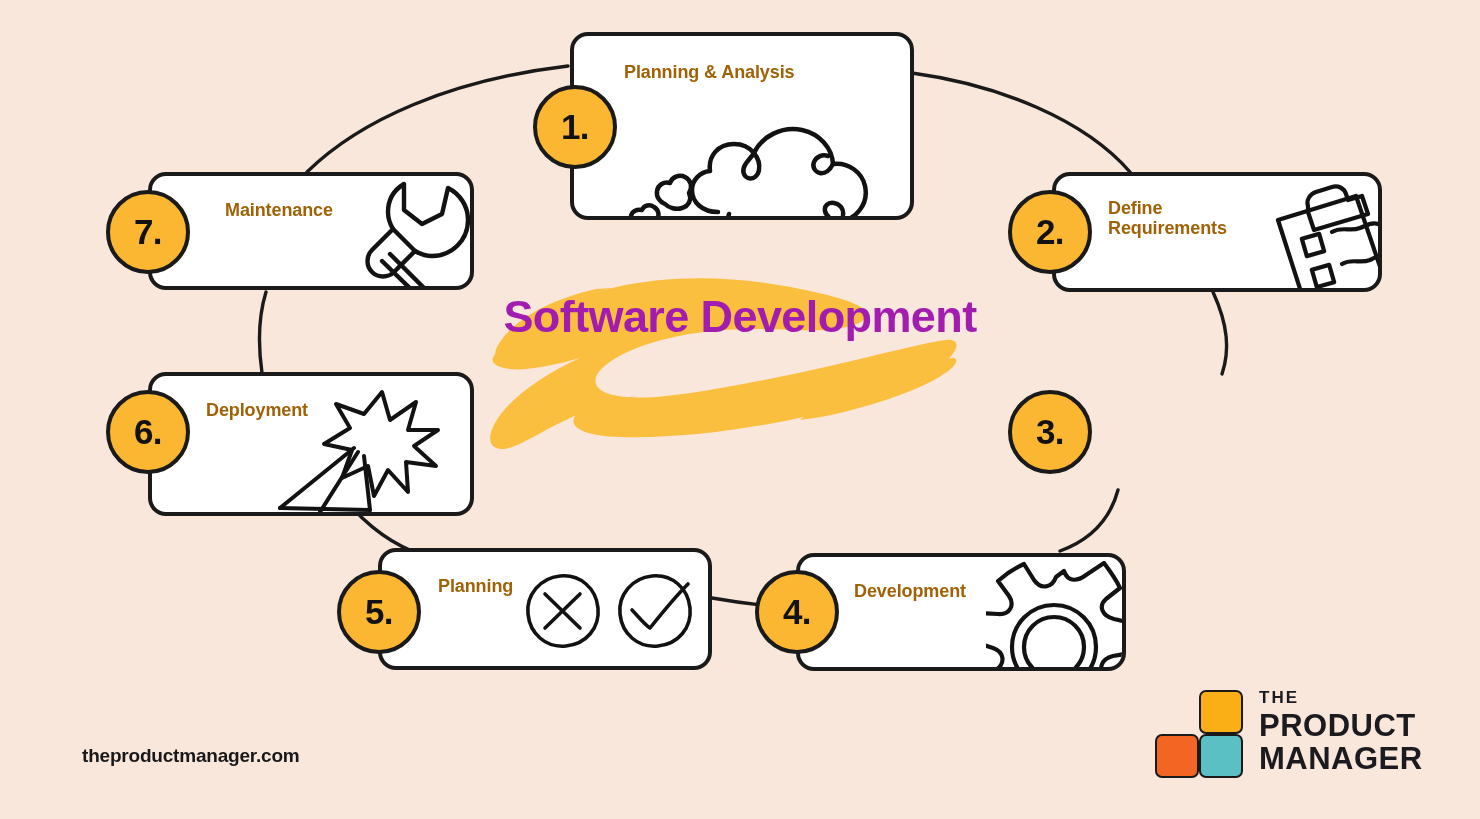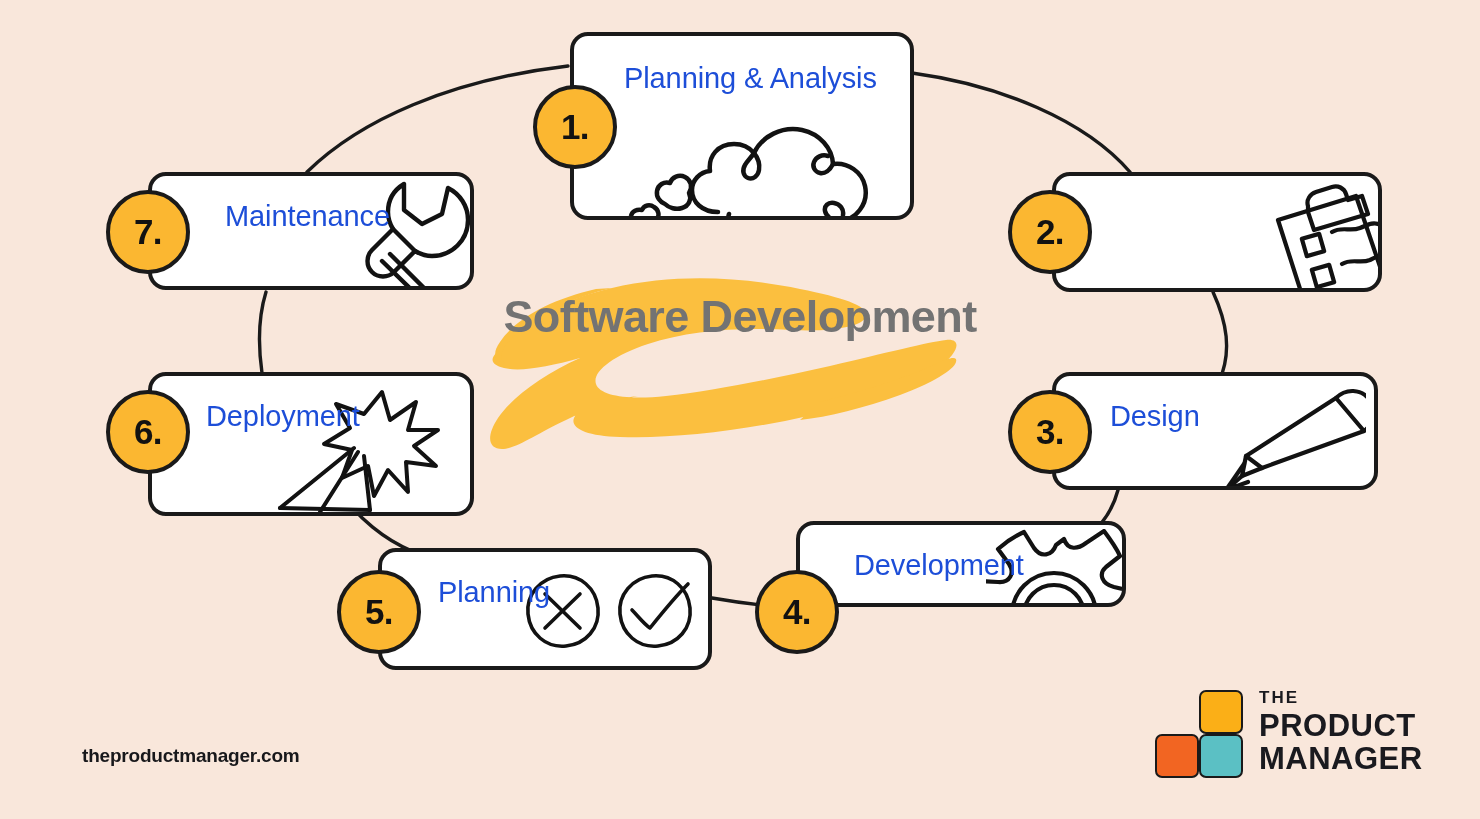--- a/index.html
+++ b/index.html
@@ -35,23 +35,23 @@
   
   .card {
     position: absolute;
     background: #FFFFFF;
     border: 4px solid #1A1A1A;
     border-radius: 18px;
     box-sizing: border-box;
   }
   .card-label {
     position: absolute;
-    color: #1d4ed8;
-    font-size: 29px;
-    font-weight: 400;
+    color: #a16207;
+    font-size: 18px;
+    font-weight: 700;
     line-height: 1.12;
     letter-spacing: -0.1px;
     white-space: pre-line;
   }
   .badge {
     position: absolute;
     width: 84px;
     height: 84px;
     border-radius: 50%;
     background: #FBB731;
@@ -79,21 +79,21 @@
 
   
   #title-block {
     position: absolute;
     left: 470px;
     top: 292px;
     width: 540px;
     text-align: center;
   }
   .title-line {
-    color: #737373;
+    color: #a21caf;
     font-size: 45px;
     font-weight: 700;
     line-height: 1.12;
     letter-spacing: -0.6px;
   }
 
   
   #site-url {
     position: absolute;
     left: 82px;
@@ -213,41 +213,28 @@
                      L106,12 L112,30 L58,46 L52,28 Z"></path>
             <rect x="48" y="52" width="18" height="18" transform="rotate(-16 57 61)"></rect>
             <rect x="58" y="83" width="18" height="18" transform="rotate(-16 67 92)"></rect>
             <rect x="68" y="114" width="18" height="16" transform="rotate(-16 77 122)"></rect>
             <path d="M76,48 C86,42 94,48 104,44 C112,41 116,38 122,40"></path>
             <path d="M86,80 C96,74 104,80 114,76 C120,73 124,71 130,73"></path>
             <path d="M96,112 C106,106 114,112 124,108"></path>
           </g>
         </svg>
       </div>
+      <div class="card-label" style="left:52px; top:22px;">Define
+Requirements</div>
     </div>
     <div class="badge" style="left:1008px; top:190px;">2.</div>
 
-    <div class="card" style="left:1052px; top:372px; width:326px; height:118px;">
-      <div class="card-clip">
-        <svg class="card-icon" style="left:130px; top:8px;" width="180" height="110" viewBox="0 0 180 110">
-          <g fill="none" stroke="#121212" stroke-width="4.2" stroke-linecap="round" stroke-linejoin="round">
-            <path d="M150,14 C160,4 175,5 183,15 C191,25 189,39 178,47 L76,84 L56,92
-                     L60,72 Z"></path>
-            <path d="M60,72 L76,84"></path>
-            <path d="M56,92 L40,106 L62,98"></path>
-            <path d="M40,106 L58,80"></path>
-            <path d="M150,14 L178,47"></path>
-          </g>
-        </svg>
-      </div>
-      <div class="card-label" style="left:54px; top:24px;">Design</div>
-    </div>
     <div class="badge" style="left:1008px; top:390px;">3.</div>
 
-    <div class="card" style="left:796px; top:521px; width:330px; height:86px;">
+    <div class="card" style="left:796px; top:553px; width:330px; height:118px;">
       <div class="card-clip">
         <svg class="card-icon" style="left:186px; top:4px;" width="170" height="150" viewBox="0 0 170 150">
           <g fill="none" stroke="#121212" stroke-width="4.2" stroke-linecap="round" stroke-linejoin="round">
             <path d="M78,10 C82,22 92,20 100,14 L118,2
                      C124,10 130,18 134,27 L120,38 C112,45 116,55 128,58
                      L146,62 C147,72 147,82 145,92 L127,95
                      C115,98 112,108 119,116 L132,130 C126,138 118,146 110,152
                      L94,140 C85,133 76,139 74,151 L71,169
                      C61,170 51,169 42,166 L44,148 C46,136 36,130 26,135
                      L9,145 C3,137 -2,128 -5,119 L10,109

